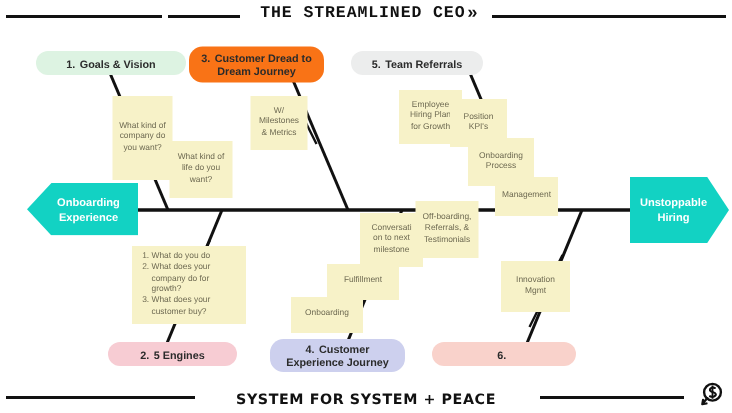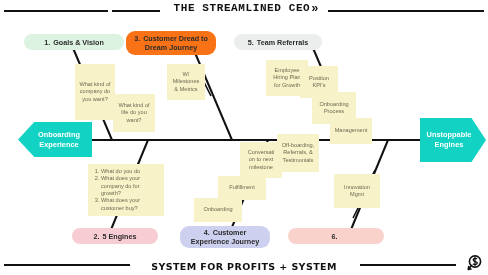--- a/index.html
+++ b/index.html
@@ -125,21 +125,21 @@
   <div class="cap cap-left" style="left:18px;top:122px;width:74px;height:35px;">
     <div>
       <div>Onboarding</div>
       <div>Experience</div>
     </div>
   </div>
 
   <div class="cap cap-right" style="left:420px;top:118px;width:66px;height:44px;">
     <div>
       <div>Unstoppable</div>
-      <div>Engines</div>
+      <div>Hiring</div>
     </div>
   </div>
 
   <div class="pill" style="left:24px;top:34px;width:100px;height:16px;background:#ddf3e2;">
     <span class="num">1.</span>
     <span>Goals &amp; Vision</span>
   </div>
 
   <div class="pill" style="left:126px;top:31px;width:90px;height:24px;background:#f97316;">
     <span><span class="num">3.</span><span>Customer Dread to Dream Journey</span></span>
@@ -183,21 +183,21 @@
 
   <div class="note" style="left:277px;top:134px;width:42px;height:38px;">Off-boarding, Referrals, &amp; Testimonials</div>
   <div class="note" style="left:240px;top:142px;width:42px;height:36px;">Conversati on to next milestone</div>
   <div class="note" style="left:218px;top:176px;width:48px;height:24px;">Fulfillment</div>
   <div class="note" style="left:194px;top:198px;width:48px;height:24px;">Onboarding</div>
 
   <div class="note" style="left:334px;top:174px;width:46px;height:34px;">Innovation Mgmt</div>
 
   <div class="rule" style="left:4px;top:264px;width:126px;"></div>
   <div class="rule" style="left:360px;top:264px;width:96px;"></div>
-  <div class="ftr-title">SYSTEM FOR PROFITS + SYSTEM</div>
+  <div class="ftr-title">SYSTEM FOR SYSTEM + PEACE</div>
 
   <svg class="brand" viewBox="0 0 20 20">
     <circle cx="11" cy="8.5" r="5.6" fill="none" stroke="#111" stroke-width="1.6"></circle>
     <path d="M12.6 5.6 C10.2 5.0 8.6 6.4 9.6 7.6 C10.6 8.8 13.0 8.4 13.2 9.8 C13.4 11.2 11.2 11.9 9.3 11.2" fill="none" stroke="#111" stroke-width="1.4" stroke-linecap="round"></path>
     <line x1="11" y1="4.0" x2="11" y2="12.8" stroke="#111" stroke-width="1.2"></line>
     <path d="M7.6 12.4 L4.2 16.4 M4.2 16.4 L7.0 16.0 M4.2 16.4 L4.7 13.6" fill="none" stroke="#111" stroke-width="1.5" stroke-linecap="round"></path>
   </svg>
 
 </div>
 

